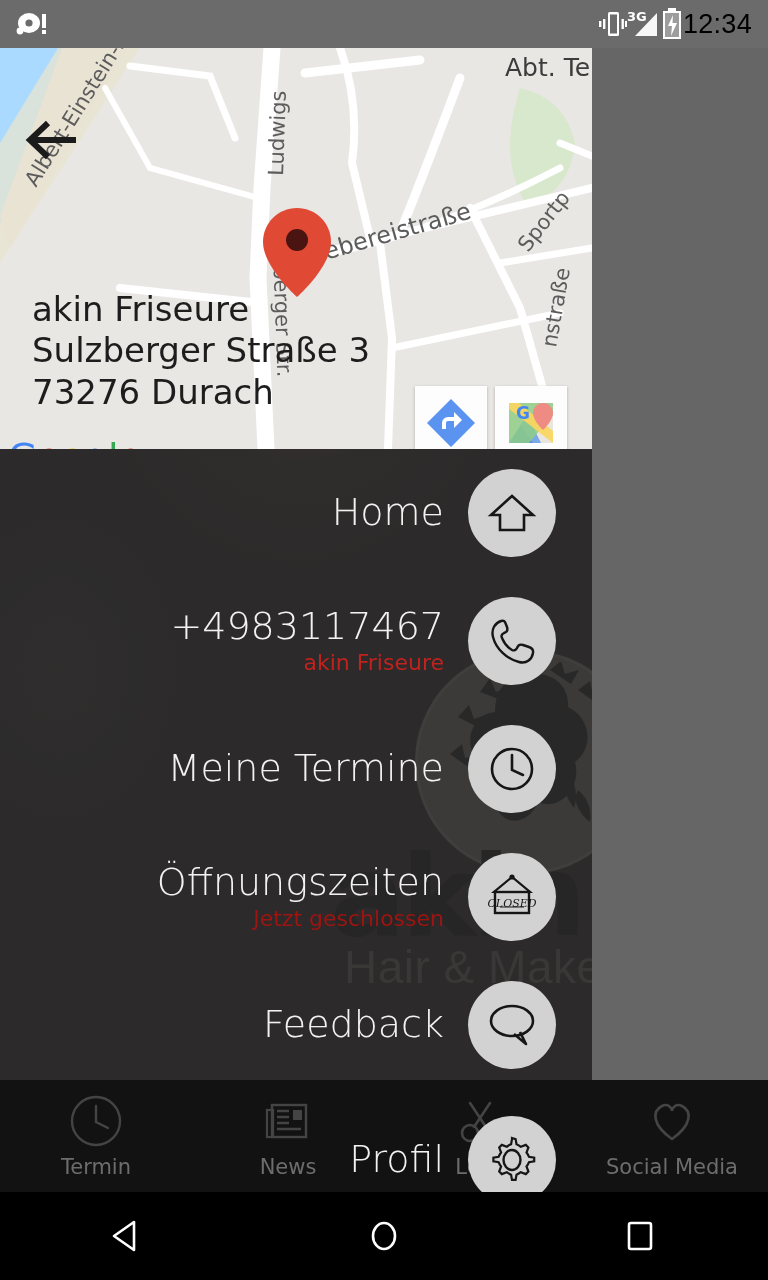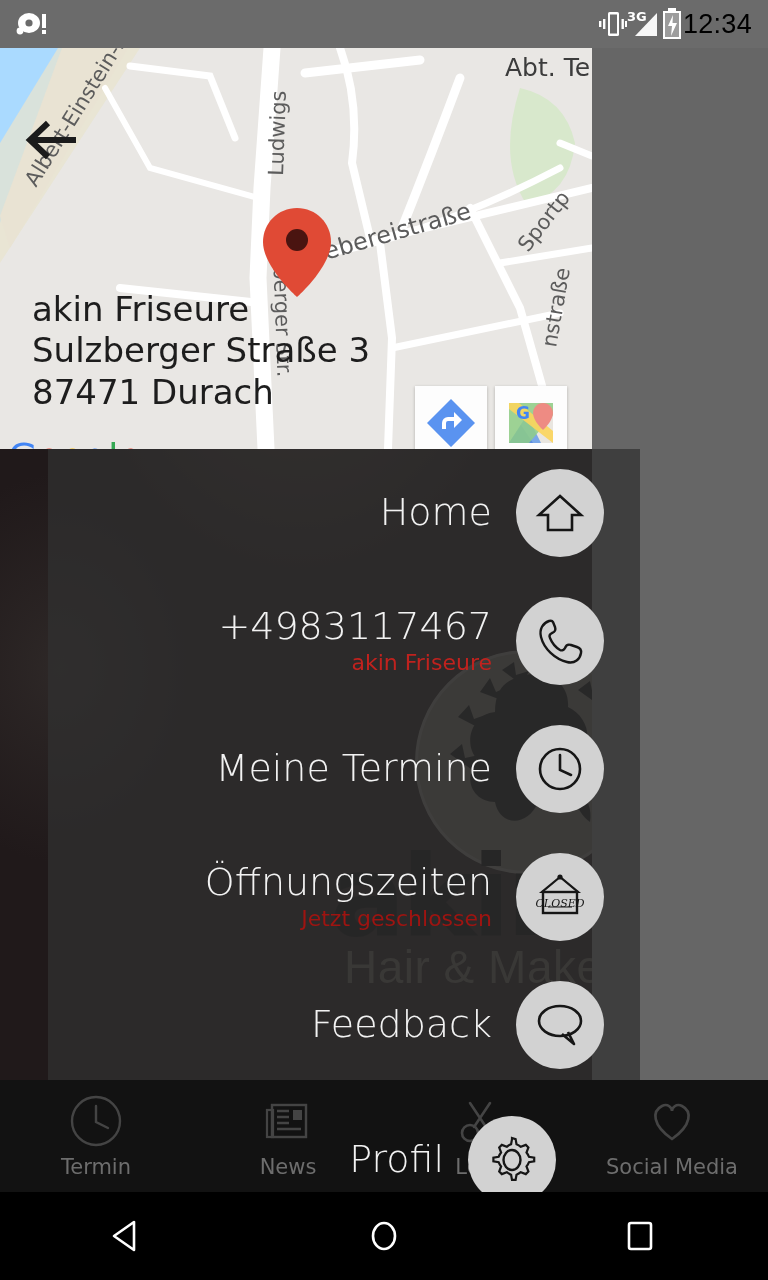--- a/index.html
+++ b/index.html
@@ -61,21 +61,21 @@
 
   
   #right-scrim {
     position: absolute; left: 592px; top: 48px; width: 176px; height: 1032px;
     background: #666666; z-index: 10;
   }
 
   
   #menu-panel {
     position: absolute; left: 0; top: 449px; width: 592px; height: 631px;
-    background: rgba(48,48,48,0.72); z-index: 12; margin-left: 48px;
+    background: rgba(48,48,48,0.72); z-index: 12;
   }
   .menu-row {
     position: absolute; left: 0; width: 592px; height: 128px;
     display: flex; align-items: center; justify-content: flex-end;
     padding-right: 36px;
   }
   .menu-text { text-align: right; margin-right: 24px; }
   .menu-label {
     color: #f2f2f2; font-size: 38px; font-weight: 300; line-height: 1.05;
     white-space: nowrap; font-family: "DejaVu Sans", sans-serif;
@@ -318,21 +318,21 @@
       </g>
     </svg>
 
     <svg id="map-back" viewBox="0 0 60 60">
       <path d="M54 30 H10 M26 13 L8 30 L26 47" fill="none" stroke="#1b1b1b" stroke-width="6" stroke-linecap="butt" stroke-linejoin="miter"></path>
     </svg>
 
     <div id="map-addr">
       <div>akin Friseure</div>
       <div>Sulzberger Straße 3</div>
-      <div>87471 Durach</div>
+      <div>73276 Durach</div>
     </div>
 
     <div id="google-wm">
       <span style="color:#4285F4">G</span>
       <span style="color:#EA4335">o</span>
       <span style="color:#FBBC05">o</span>
       <span style="color:#4285F4">g</span>
       <span style="color:#34A853">l</span>
       <span style="color:#EA4335">e</span>
     </div>

